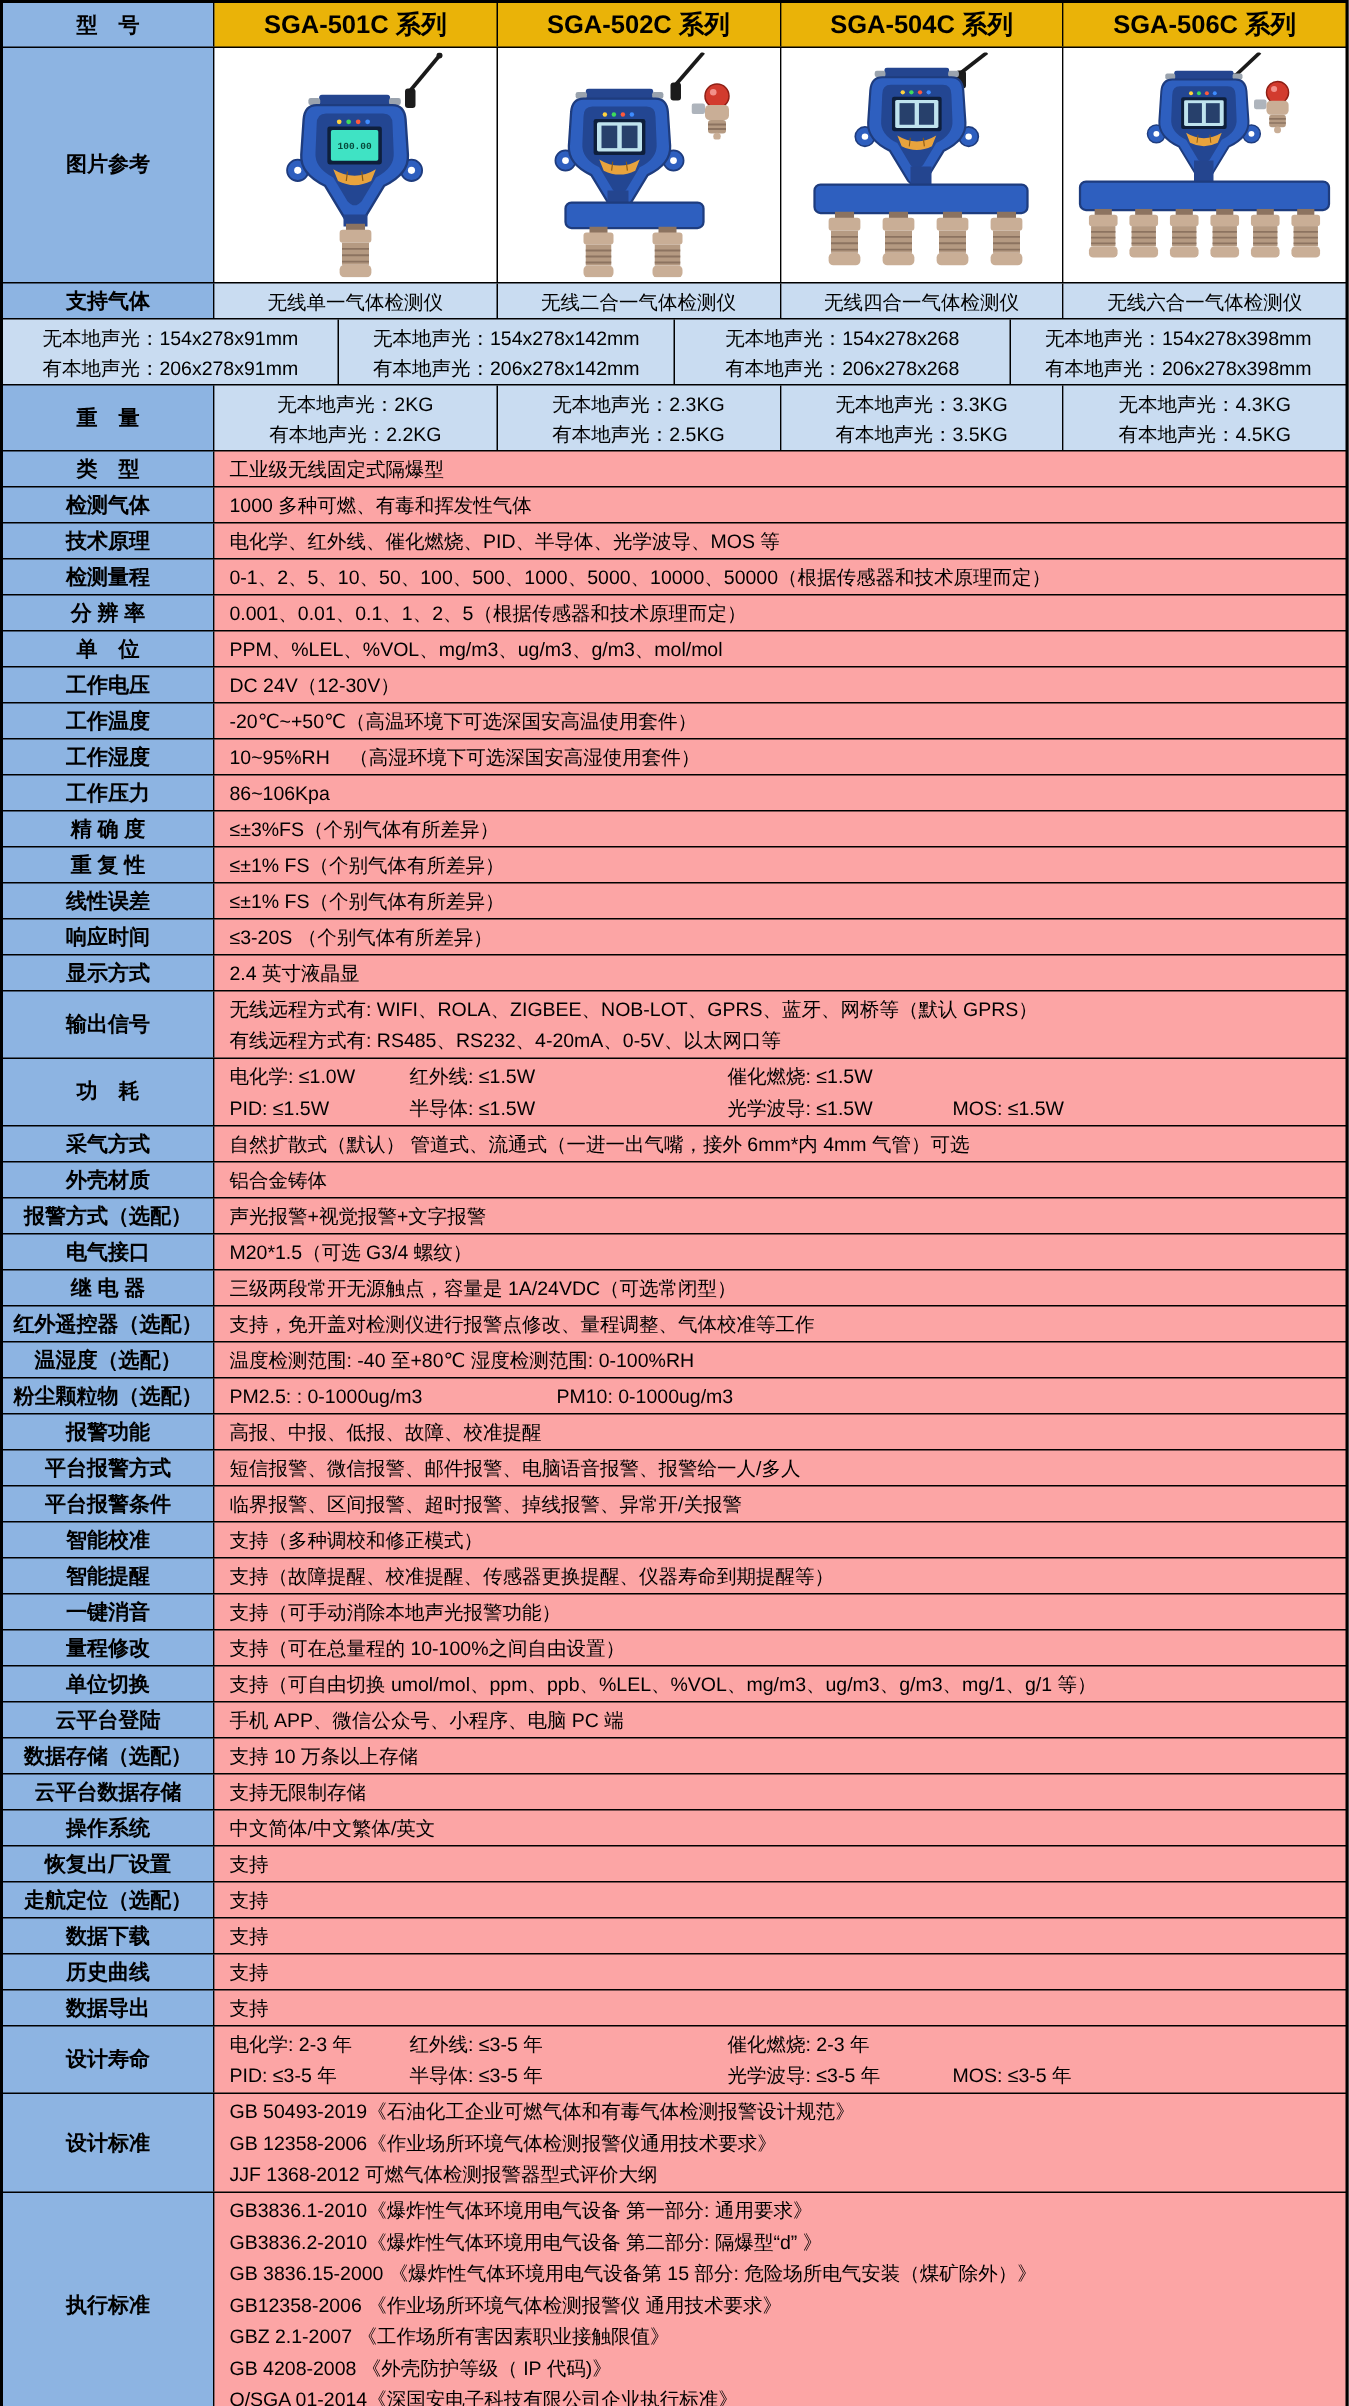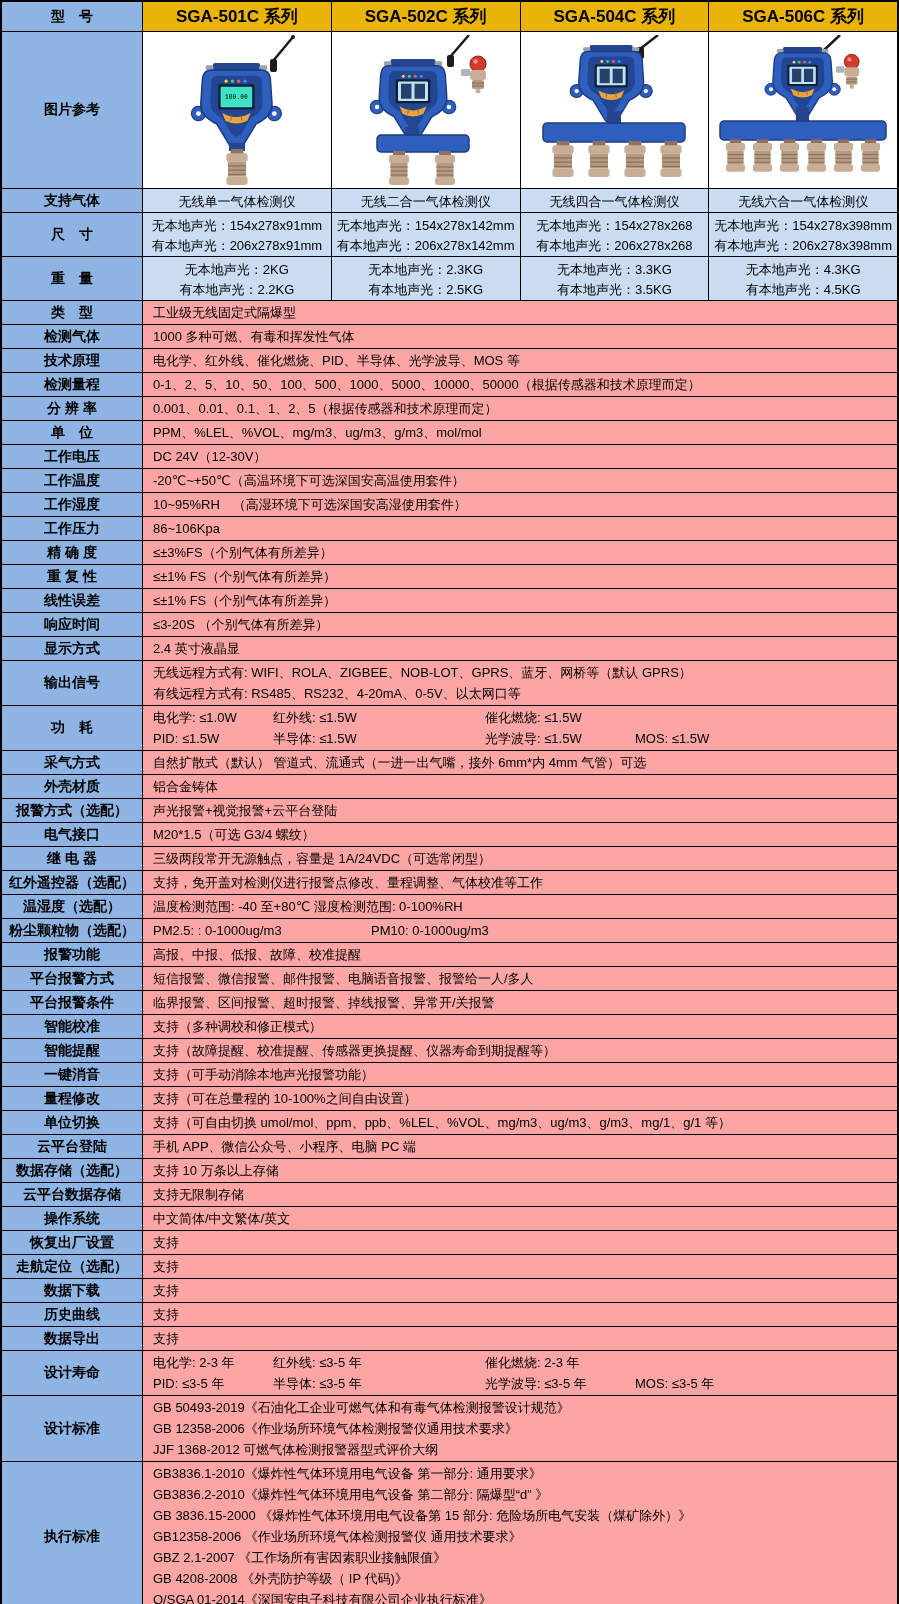--- a/index.html
+++ b/index.html
@@ -173,21 +173,20 @@
       </div>
     <div class="cell col-cell">
         <div class="line">无线四合一气体检测仪</div>
       </div>
     <div class="cell col-cell">
         <div class="line">无线六合一气体检测仪</div>
       </div>
   </div>
 
   <div class="row size-row">
-    <div class="cell label-cell">尺　寸</div>
     <div class="cell col-cell">
       <div class="line">无本地声光：154x278x91mm</div>
       <div class="line">有本地声光：206x278x91mm</div>
     </div>
     <div class="cell col-cell">
       <div class="line">无本地声光：154x278x142mm</div>
       <div class="line">有本地声光：206x278x142mm</div>
     </div>
     <div class="cell col-cell">
       <div class="line">无本地声光：154x278x268</div>
@@ -332,21 +331,21 @@
       </div>
       <div class="row spec-row">
         <div class="cell label-cell">外壳材质</div>
         <div class="cell value-cell">
           <div class="line" data-segs="1"><span class="seg">铝合金铸体</span></div>
         </div>
       </div>
       <div class="row spec-row">
         <div class="cell label-cell">报警方式（选配）</div>
         <div class="cell value-cell">
-          <div class="line" data-segs="1"><span class="seg">声光报警+视觉报警+云平台登陆</span></div>
+          <div class="line" data-segs="1"><span class="seg">声光报警+视觉报警+文字报警</span></div>
         </div>
       </div>
       <div class="row spec-row">
         <div class="cell label-cell">电气接口</div>
         <div class="cell value-cell">
           <div class="line" data-segs="1"><span class="seg">M20*1.5（可选 G3/4 螺纹）</span></div>
         </div>
       </div>
       <div class="row spec-row">
         <div class="cell label-cell">继 电 器</div>

